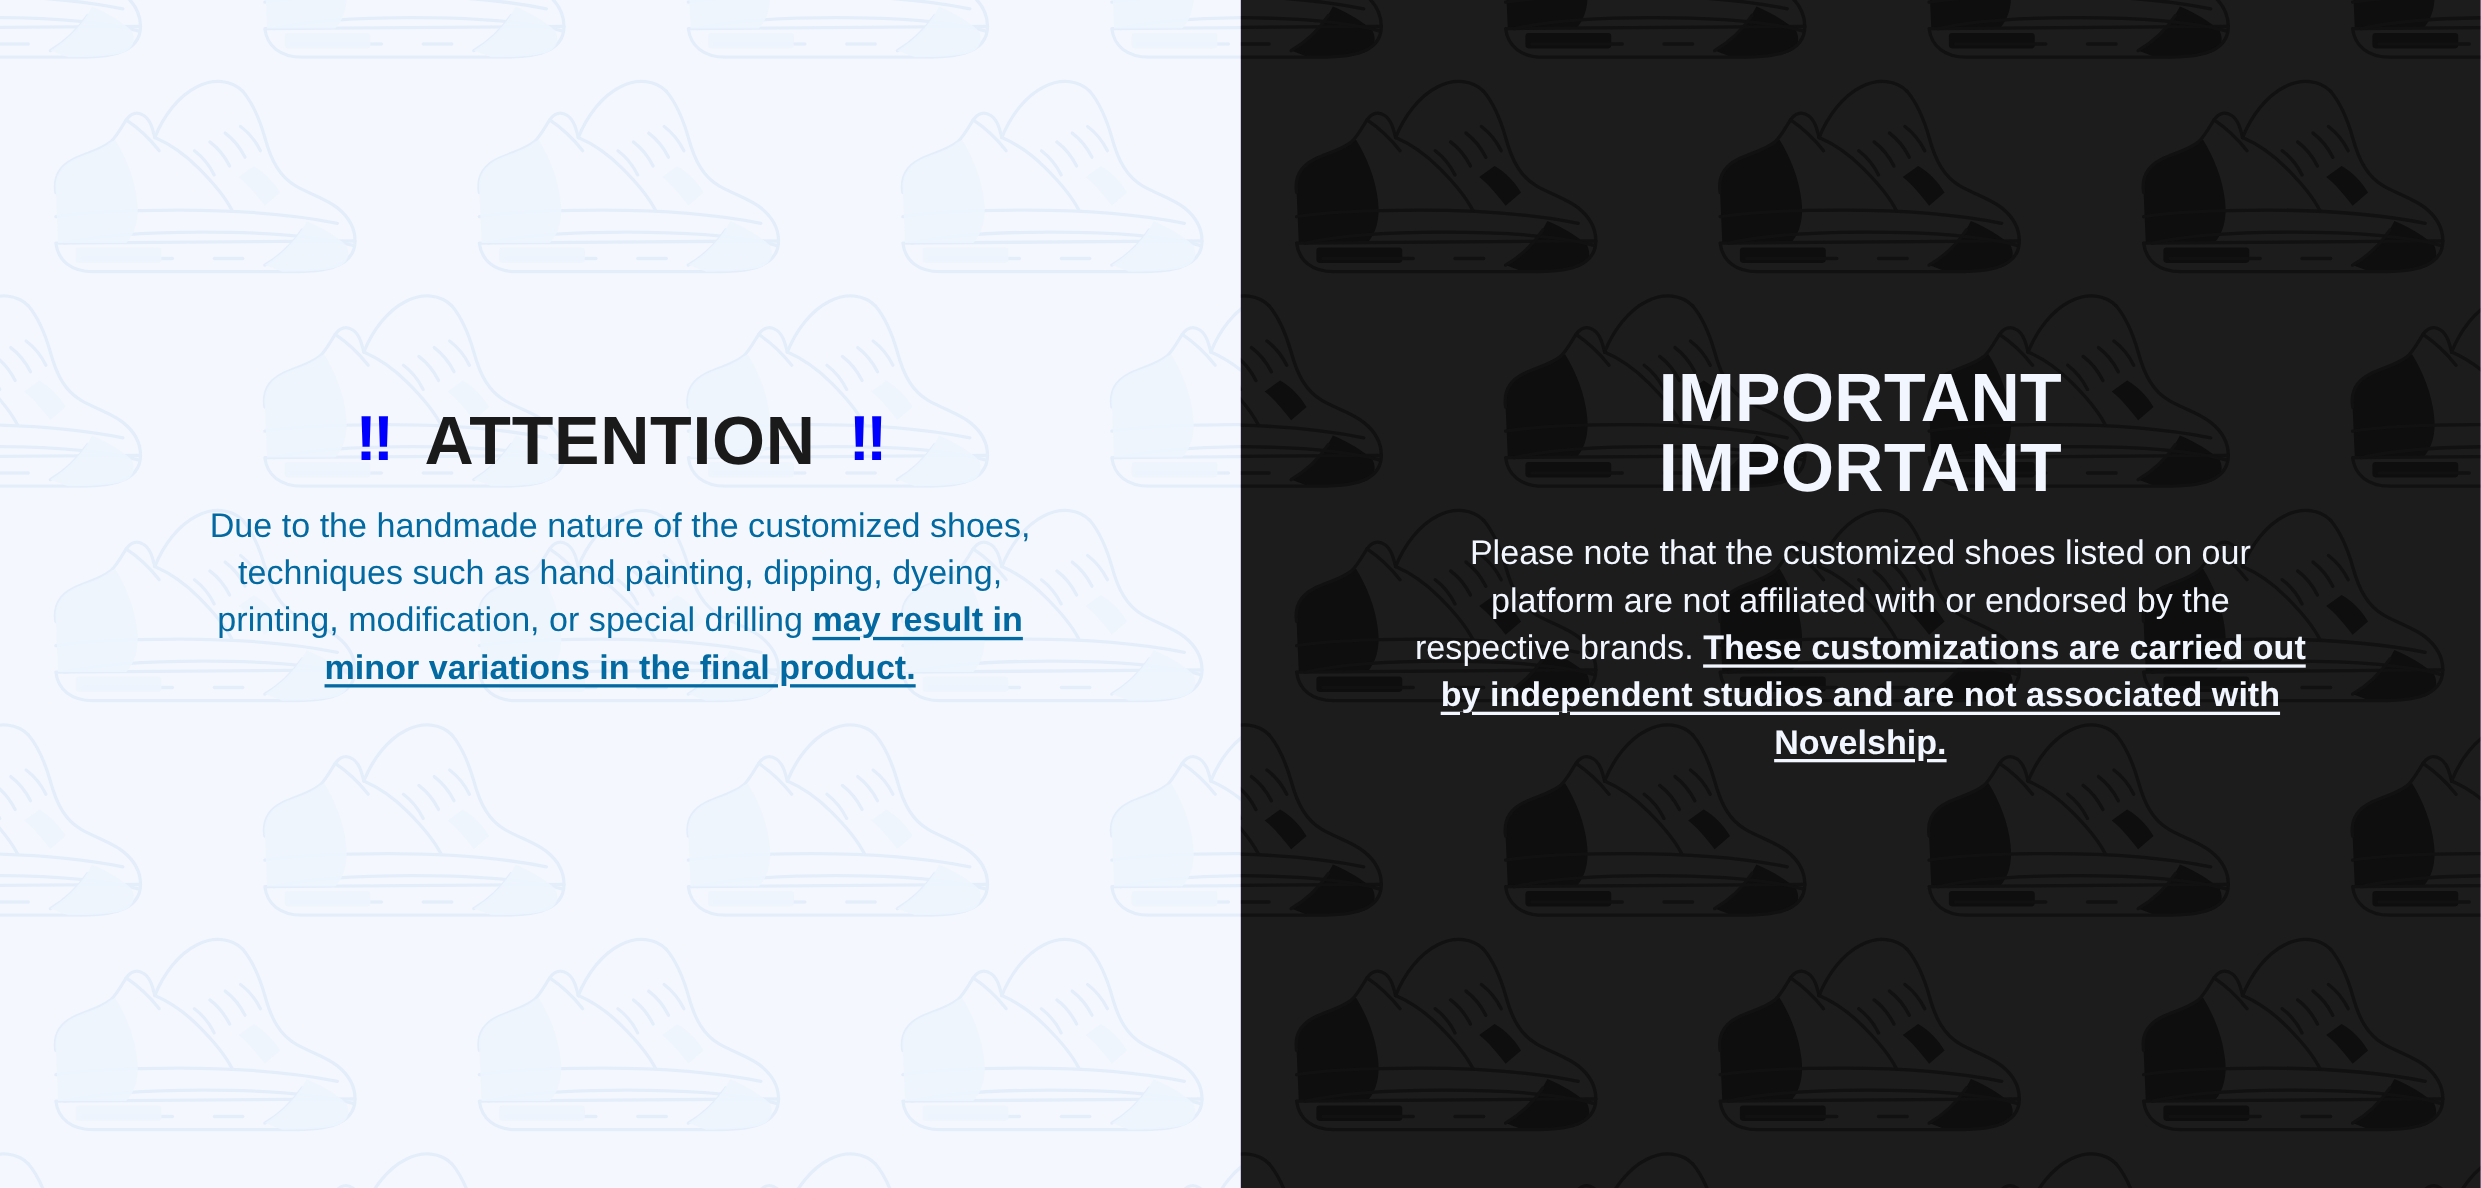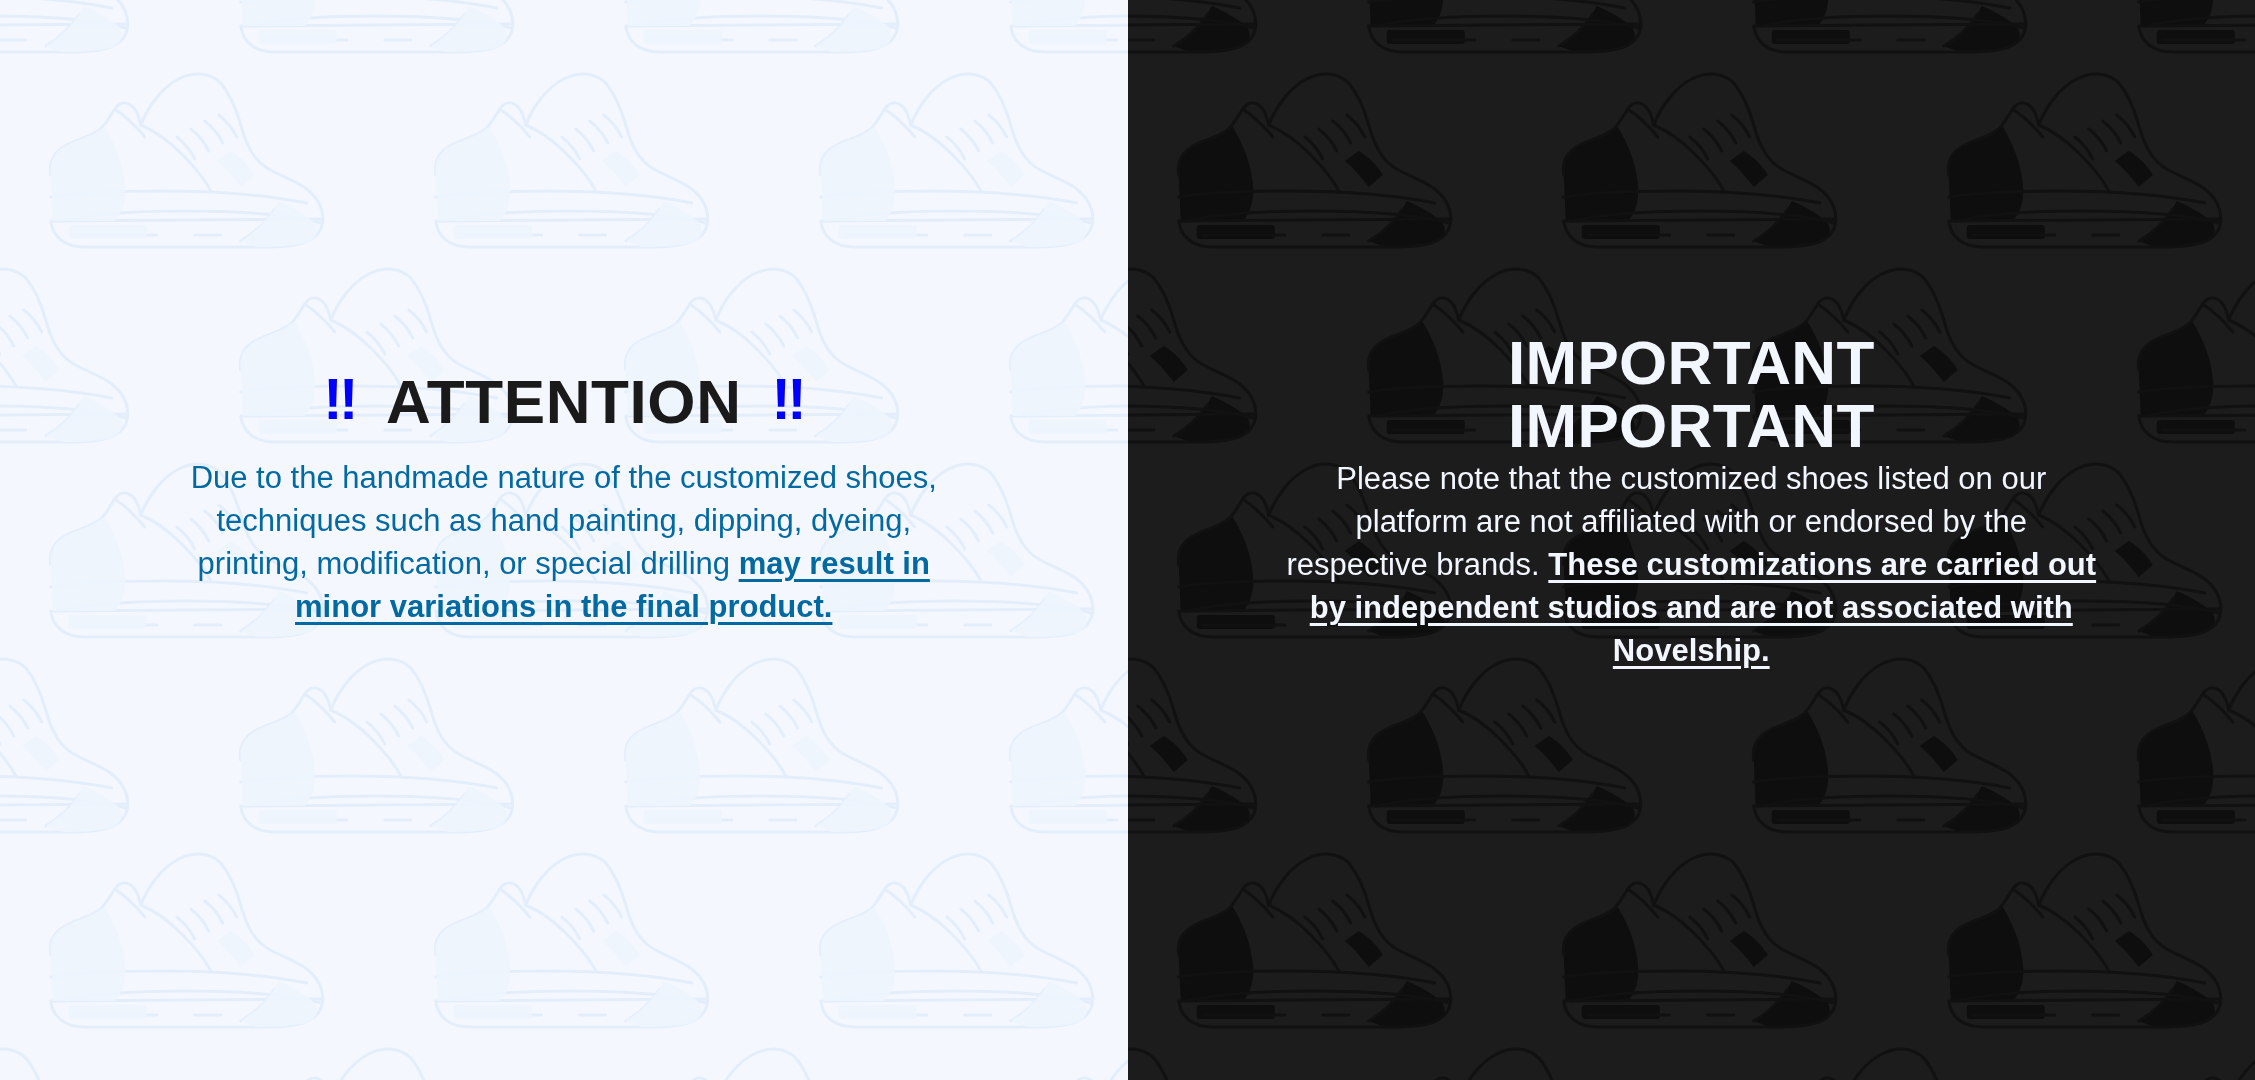--- a/index.html
+++ b/index.html
@@ -90,20 +90,21 @@
     font-weight:400;
   }
   .body-light {
     color:#0369a1;
     width:810px;
     margin-top:23px;
   }
   .body-dark {
     color:#F2F6FF;
     width:816px;
+    margin-top:24px;
   }
   .emph {
     font-weight:700;
     text-decoration:underline;
     text-underline-offset:5px;
     text-decoration-thickness:2.6px;
   }
 </style>
 </head>
 <body>

